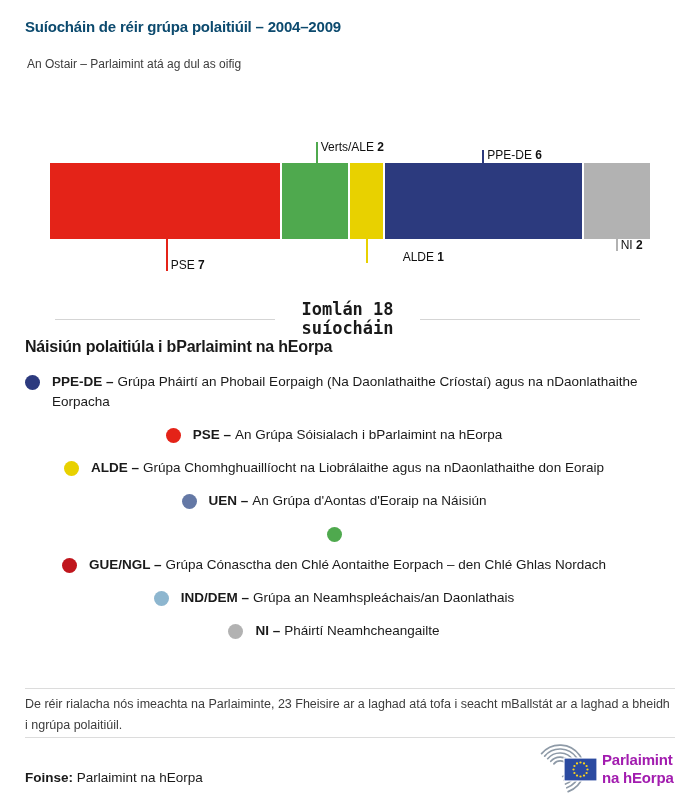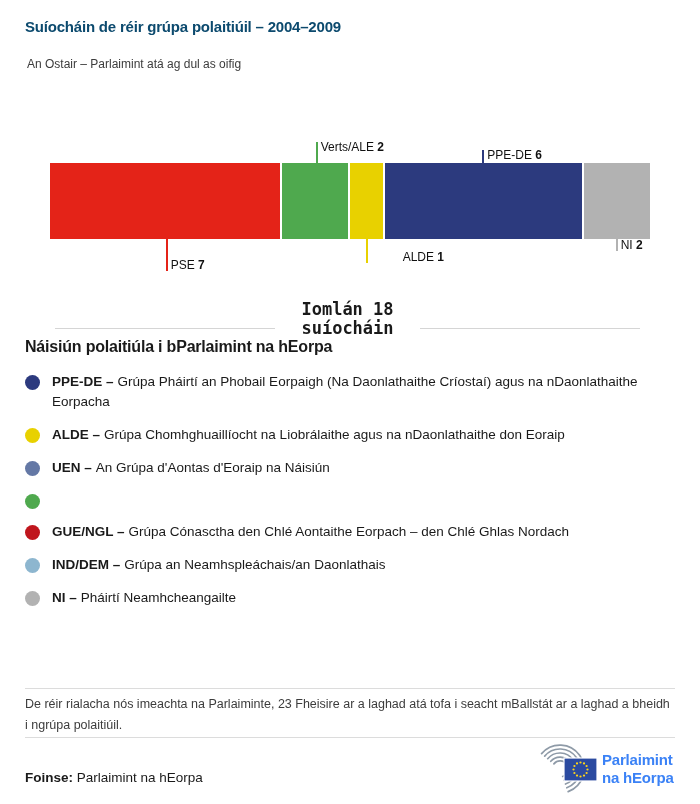--- a/index.html
+++ b/index.html
@@ -13,42 +13,42 @@
 
   
   .chart-area{position:absolute;left:0;top:130px;width:700px;height:170px;}
   .bar{position:absolute;left:50px;top:33px;width:600px;height:76px;display:flex;gap:2px;}
   .seg{height:100%;}
   .tick{position:absolute;width:2px;}
   .callout{position:absolute;font-size:12px;white-space:nowrap;height:14px;line-height:14px;color:#111;}
   .callout b{font-weight:bold;}
 
   
-  .total-row{position:absolute;left:55px;top:300px;width:585px;display:flex;align-items:center;}
+  .total-row{position:absolute;left:55px;top:300px;width:585px;display:flex;align-items:flex-start;}
   .hline{flex:1;height:1px;background:#d5d5d5;margin-top:19px;}
   .total-text{margin:0 26px;text-align:center;
     font-family:"DejaVu Sans Mono",monospace;font-weight:bold;font-size:17px;line-height:19px;color:#1a1a1a;}
 
   .legend-heading{position:absolute;left:25px;top:338px;font-size:16px;font-weight:bold;letter-spacing:-0.2px;}
   .legend{position:absolute;left:25px;top:372px;width:618px;}
-  .lrow{display:flex;align-items:flex-start;margin-bottom:13px;}
+  .lrow{display:flex;align-items:flex-start;margin-bottom:13px;justify-content:center;}
   .dot{width:15px;height:15px;border-radius:50%;flex:0 0 15px;margin-top:3px;}
   .ltxt{margin-left:12px;font-size:13.5px;line-height:20px;color:#1a1a1a;}
   .ltxt b{font-weight:bold;margin-right:4px;}
 
   .divider{position:absolute;left:25px;width:650px;height:1px;background:#dcdcdc;}
   .d1{top:688px;} .d2{top:737px;}
   .footnote{position:absolute;left:25px;top:694px;width:648px;font-size:12.5px;line-height:21px;color:#3c3c3c;}
 
   .source-row{position:absolute;left:25px;top:770px;font-size:13.5px;color:#1a1a1a;}
   .source-row b{font-weight:bold;}
 
   .logo{position:absolute;left:528px;top:742px;width:160px;height:56px;}
   .logo svg{position:absolute;left:0;top:0;}
-  .logo-text{position:absolute;left:74px;top:9px;font-size:15px;line-height:18px;font-weight:bold;color:#3b82f6;letter-spacing:-0.2px;}
+  .logo-text{position:absolute;left:74px;top:9px;font-size:15px;line-height:18px;font-weight:bold;color:#a21caf;letter-spacing:-0.2px;}
 </style>
 </head>
 <body>
 
 <div class="canvas">
 
   <div class="title">Suíocháin de réir grúpa polaitiúil – 2004–2009</div>
   <div class="subtitle">An Ostair – Parlaimint atá ag dul as oifig</div>
 
   <div class="chart-area">
@@ -80,20 +80,24 @@
     </div>
     <span class="hline"></span>
   </div>
 
   <div class="legend-heading">Náisiún polaitiúla i bParlaimint na hEorpa</div>
 
   <div class="legend">
     <div class="lrow">
       <span class="dot" style="background: rgb(44, 58, 126);"></span>
       <span class="ltxt"><b>PPE-DE –</b><span>Grúpa Pháirtí an Phobail Eorpaigh (Na Daonlathaithe Críostaí) agus na nDaonlathaithe Eorpacha</span></span>
+    </div>
+    <div class="lrow">
+      <span class="dot" style="background: rgb(228, 35, 24);"></span>
+      <span class="ltxt"><b>PSE –</b><span>An Grúpa Sóisialach i bParlaimint na hEorpa</span></span>
     </div>
     <div class="lrow">
       <span class="dot" style="background: rgb(232, 209, 0);"></span>
       <span class="ltxt"><b>ALDE –</b><span>Grúpa Chomhghuaillíocht na Liobrálaithe agus na nDaonlathaithe don Eoraip</span></span>
     </div>
     <div class="lrow">
       <span class="dot" style="background: rgb(100, 120, 165);"></span>
       <span class="ltxt"><b>UEN –</b><span>An Grúpa d'Aontas d'Eoraip na Náisiún</span></span>
     </div>
     <div class="lrow">

